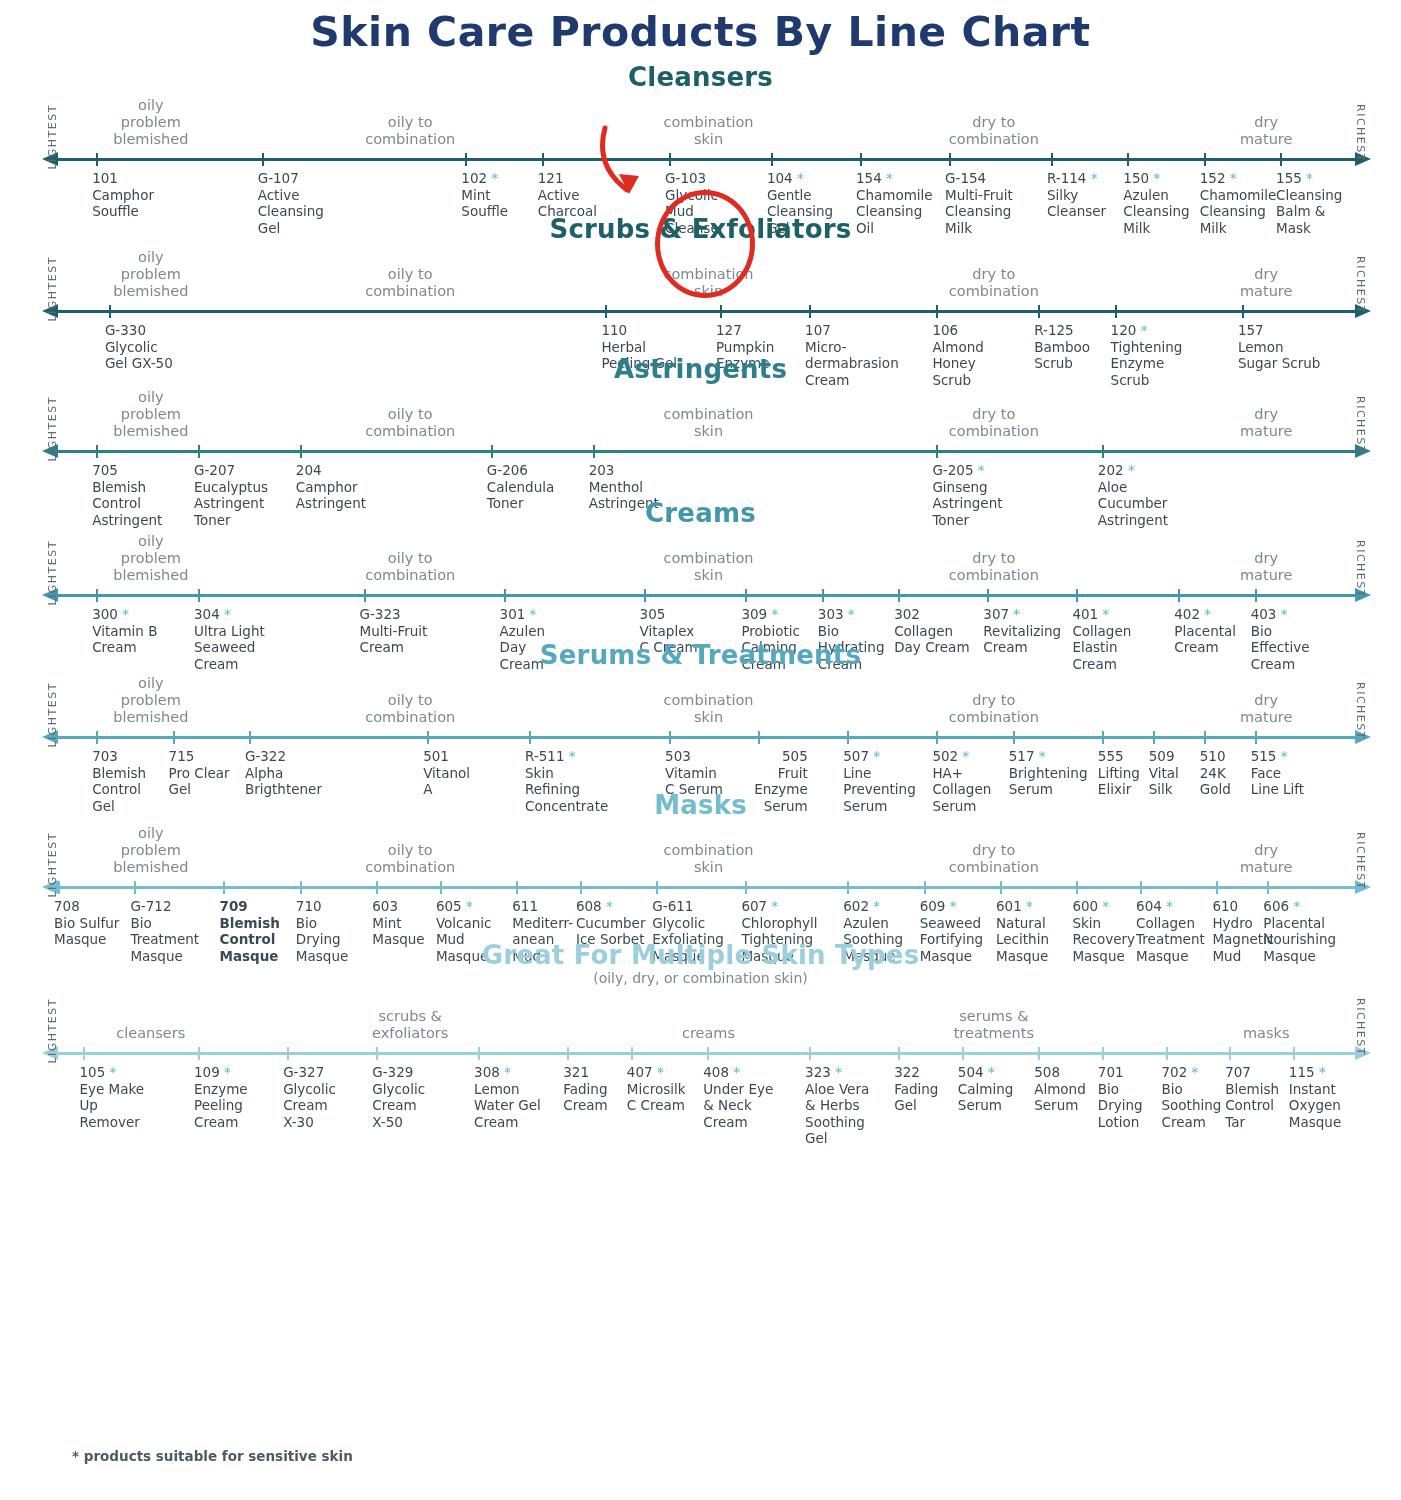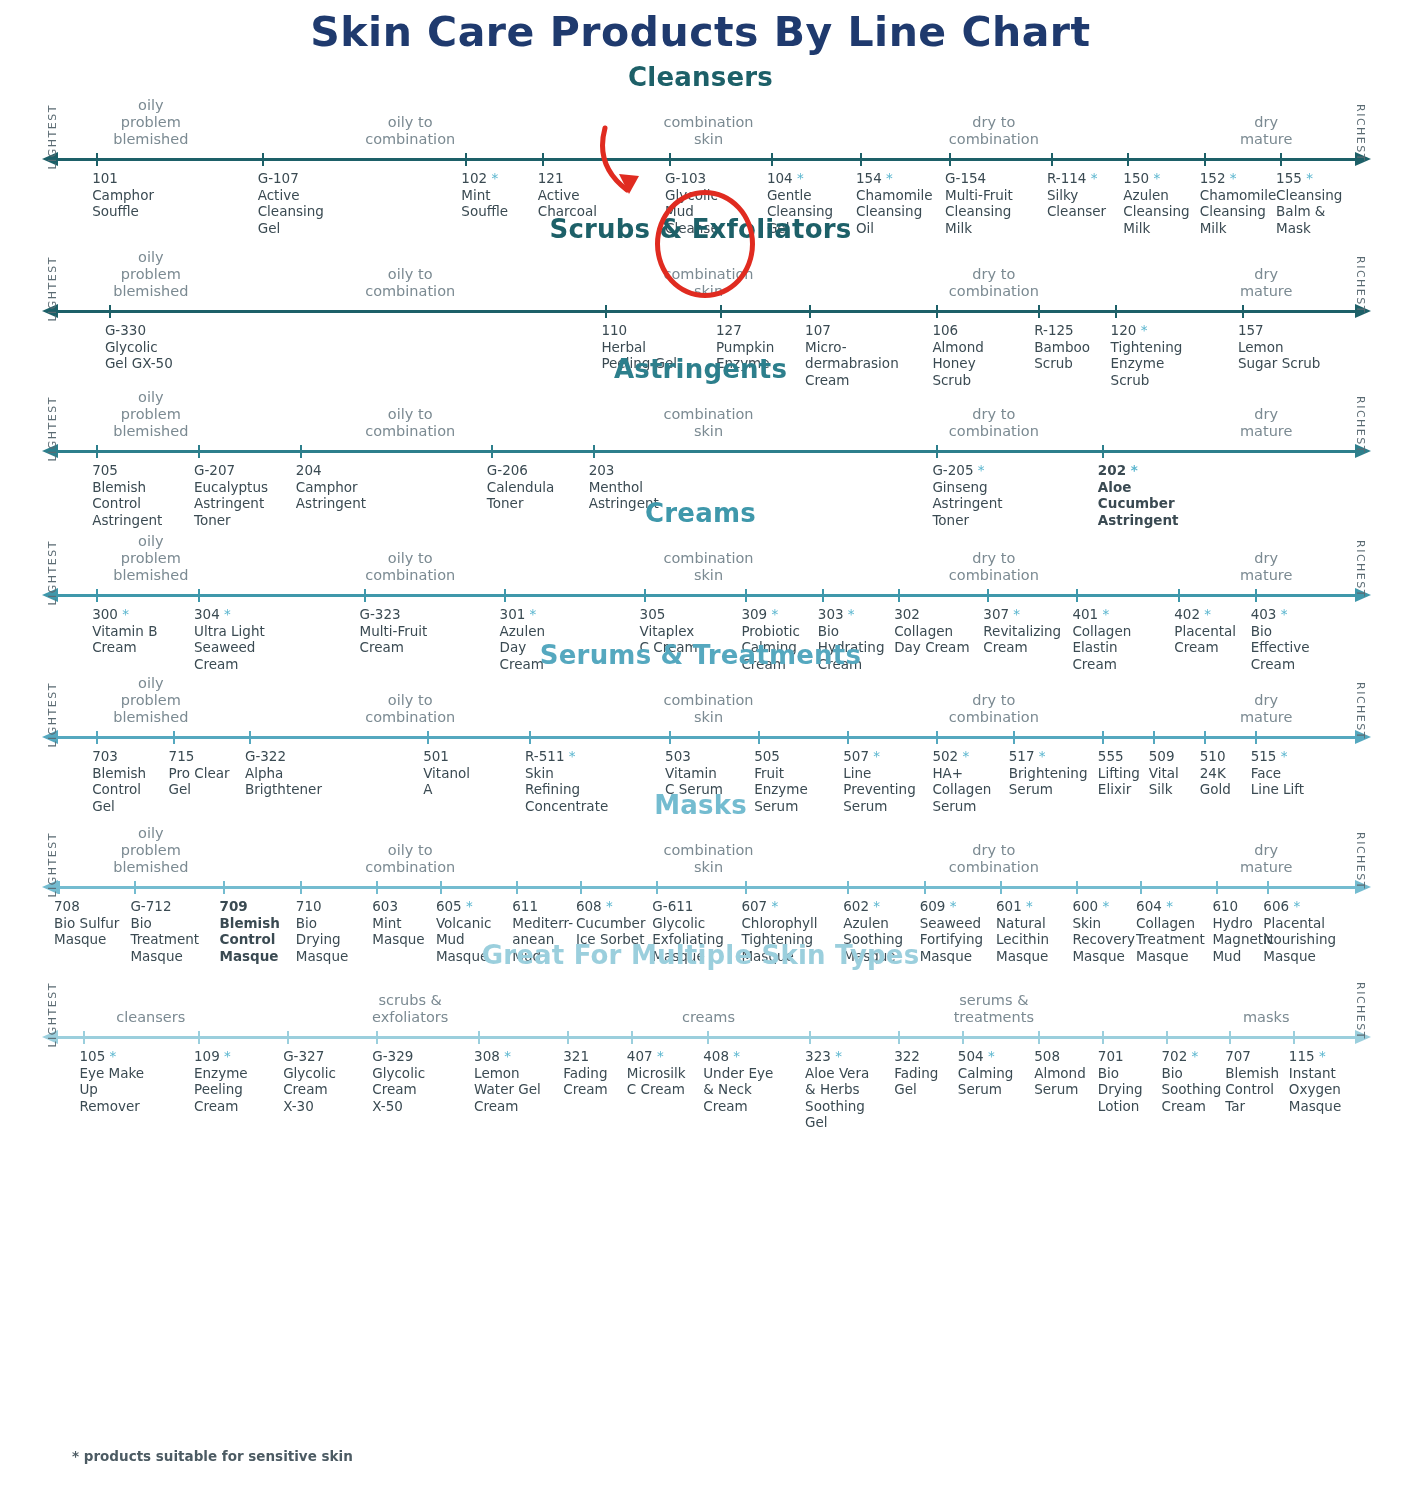--- a/index.html
+++ b/index.html
@@ -295,21 +295,21 @@
 Toner</span></div>
         <div class="item" style="left: calc(18.145% + 14px);"><span>204</span><br><span style="white-space: pre-line;">Camphor
 Astringent</span></div>
         <div class="item" style="left: calc(32.47% + 14px);"><span>G-206</span><br><span style="white-space: pre-line;">Calendula
 Toner</span></div>
         <div class="item" style="left: calc(40.11% + 14px);"><span>203</span><br><span style="white-space: pre-line;">Menthol
 Astringent</span></div>
         <div class="item" style="left: calc(65.895% + 14px);"><span>G-205</span><span class="star"> *</span><br><span style="white-space: pre-line;">Ginseng
 Astringent
 Toner</span></div>
-        <div class="item" style="left: calc(78.31% + 14px); font-weight: bold;"><span>202</span><span class="star"> *</span><br><span style="white-space: pre-line;">Aloe
+        <div class="item" style="left: calc(78.31% + 14px);"><span>202</span><span class="star"> *</span><br><span style="white-space: pre-line;">Aloe
 Cucumber
 Astringent</span></div>
       </div>
     </div>
     <div class="section">
       <div class="section-title" style="color: rgb(63, 152, 171);">Creams</div>
       <div class="zone-row">
         <div class="zone" style="left: 7%; transform: translateX(-50%); bottom: 2px;">oily
 problem
 blemished</div>
@@ -418,21 +418,21 @@
 Gel</span></div>
         <div class="item" style="left: calc(14.325% + 14px);"><span>G-322</span><br><span style="white-space: pre-line;">Alpha
 Brigthtener</span></div>
         <div class="item" style="left: calc(27.695% + 14px);"><span>501</span><br><span style="white-space: pre-line;">Vitanol
 A</span></div>
         <div class="item" style="left: calc(35.335% + 14px);"><span>R-511</span><span class="star"> *</span><br><span style="white-space: pre-line;">Skin
 Refining
 Concentrate</span></div>
         <div class="item" style="left: calc(45.84% + 14px);"><span>503</span><br><span style="white-space: pre-line;">Vitamin
 C Serum</span></div>
-        <div class="item" style="left: calc(52.525% + 14px);"><span>505</span><br><span style="white-space: pre-line;">Fruit
+        <div class="item" style="left: calc(52.525% + 14px); text-align: right;"><span>505</span><br><span style="white-space: pre-line;">Fruit
 Enzyme
 Serum</span></div>
         <div class="item" style="left: calc(59.21% + 14px);"><span>507</span><span class="star"> *</span><br><span style="white-space: pre-line;">Line
 Preventing
 Serum</span></div>
         <div class="item" style="left: calc(65.895% + 14px);"><span>502</span><span class="star"> *</span><br><span style="white-space: pre-line;">HA+
 Collagen
 Serum</span></div>
         <div class="item" style="left: calc(71.625% + 14px);"><span>517</span><span class="star"> *</span><br><span style="white-space: pre-line;">Brightening
 Serum</span></div>
@@ -531,20 +531,21 @@
         <div class="item" style="left: calc(86.905% + 14px);"><span>610</span><br><span style="white-space: pre-line;">Hydro
 Magnetic
 Mud</span></div>
         <div class="item" style="left: calc(90.725% + 14px);"><span>606</span><span class="star"> *</span><br><span style="white-space: pre-line;">Placental
 Nourishing
 Masque</span></div>
       </div>
     </div>
     <div class="section">
       <div class="section-title" style="color: rgb(155, 207, 221);">Great For Multiple Skin Types</div>
+      <div class="section-subtitle">(oily, dry, or combination skin)</div>
       <div class="zone-row">
         <div class="zone" style="left: 7%; transform: translateX(-50%); bottom: 2px;">cleansers</div>
         <div class="zone" style="left: 27%; transform: translateX(-50%); bottom: 2px;">scrubs &amp;
 exfoliators</div>
         <div class="zone" style="left: 50%; transform: translateX(-50%); bottom: 2px;">creams</div>
         <div class="zone" style="left: 72%; transform: translateX(-50%); bottom: 2px;">serums &amp;
 treatments</div>
         <div class="zone" style="left: 93%; transform: translateX(-50%); bottom: 2px;">masks</div>
       </div>
       <div class="axis-wrap">

